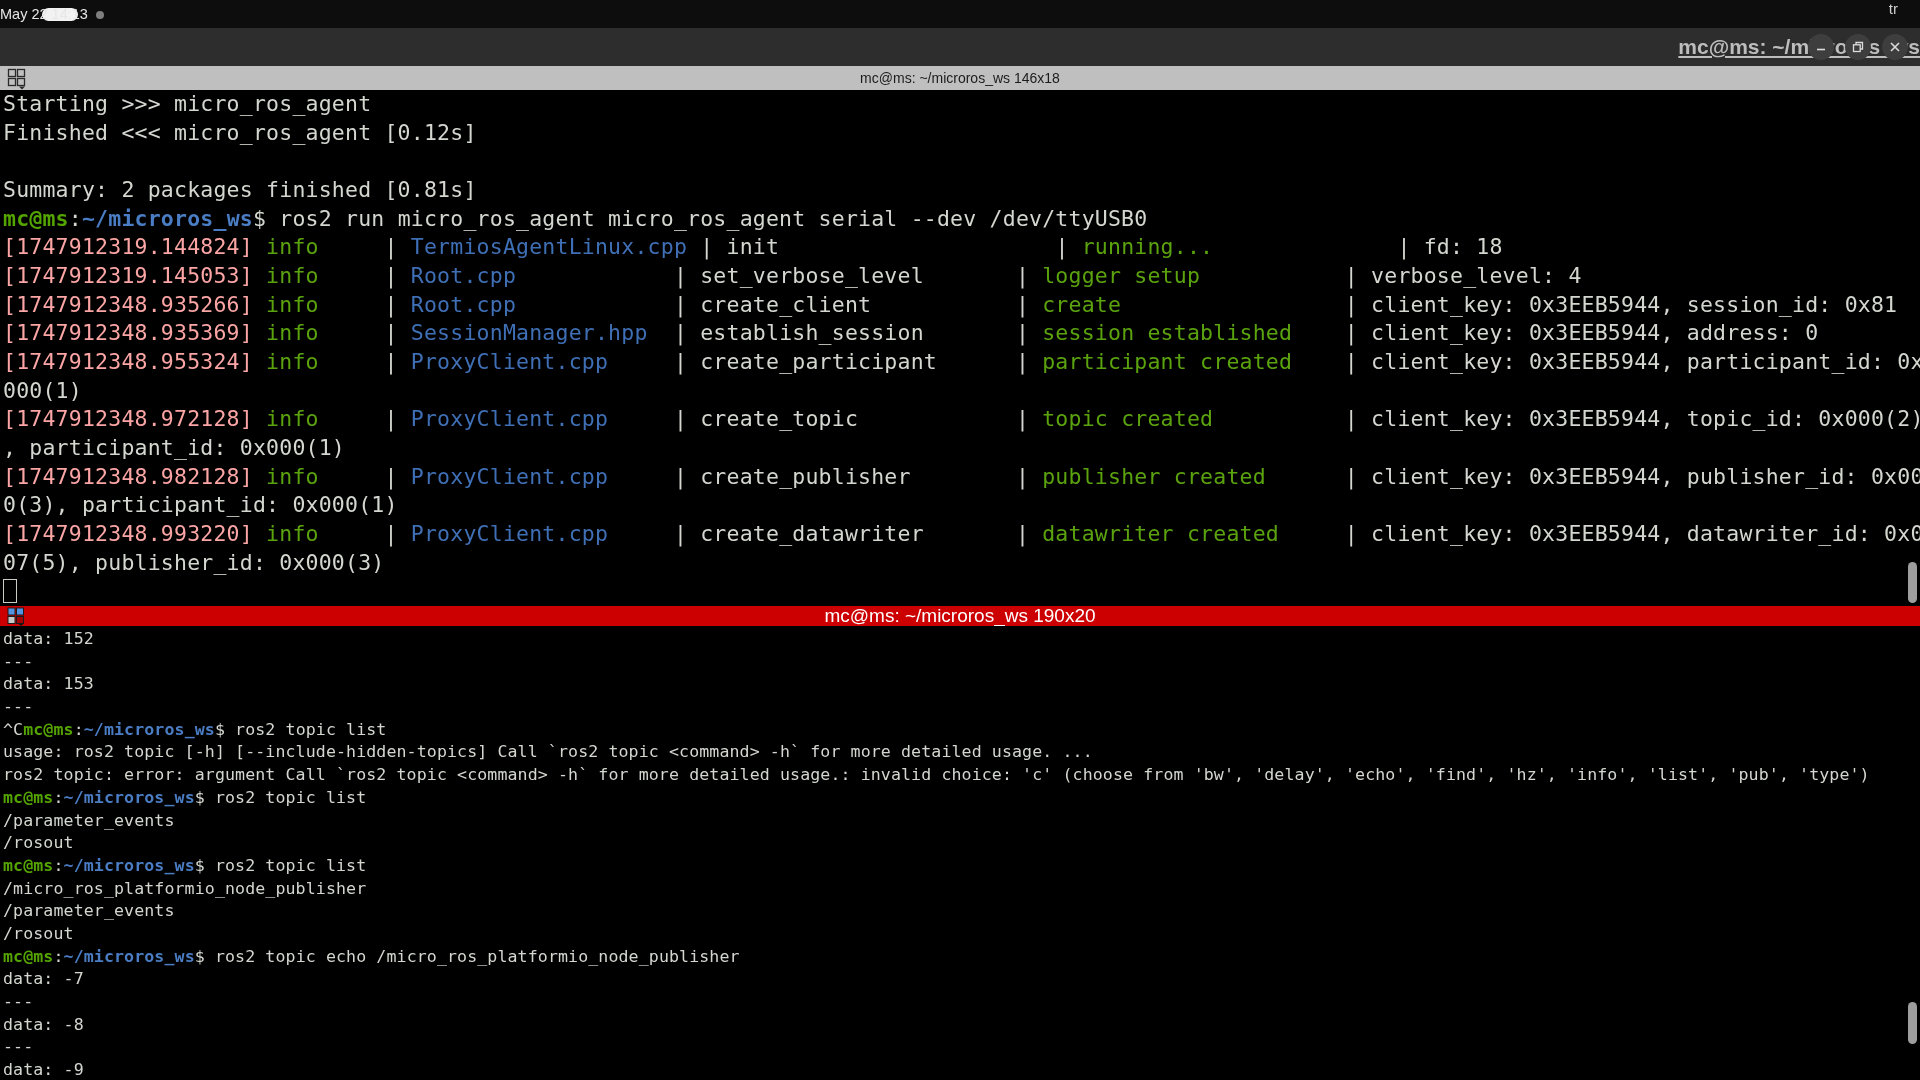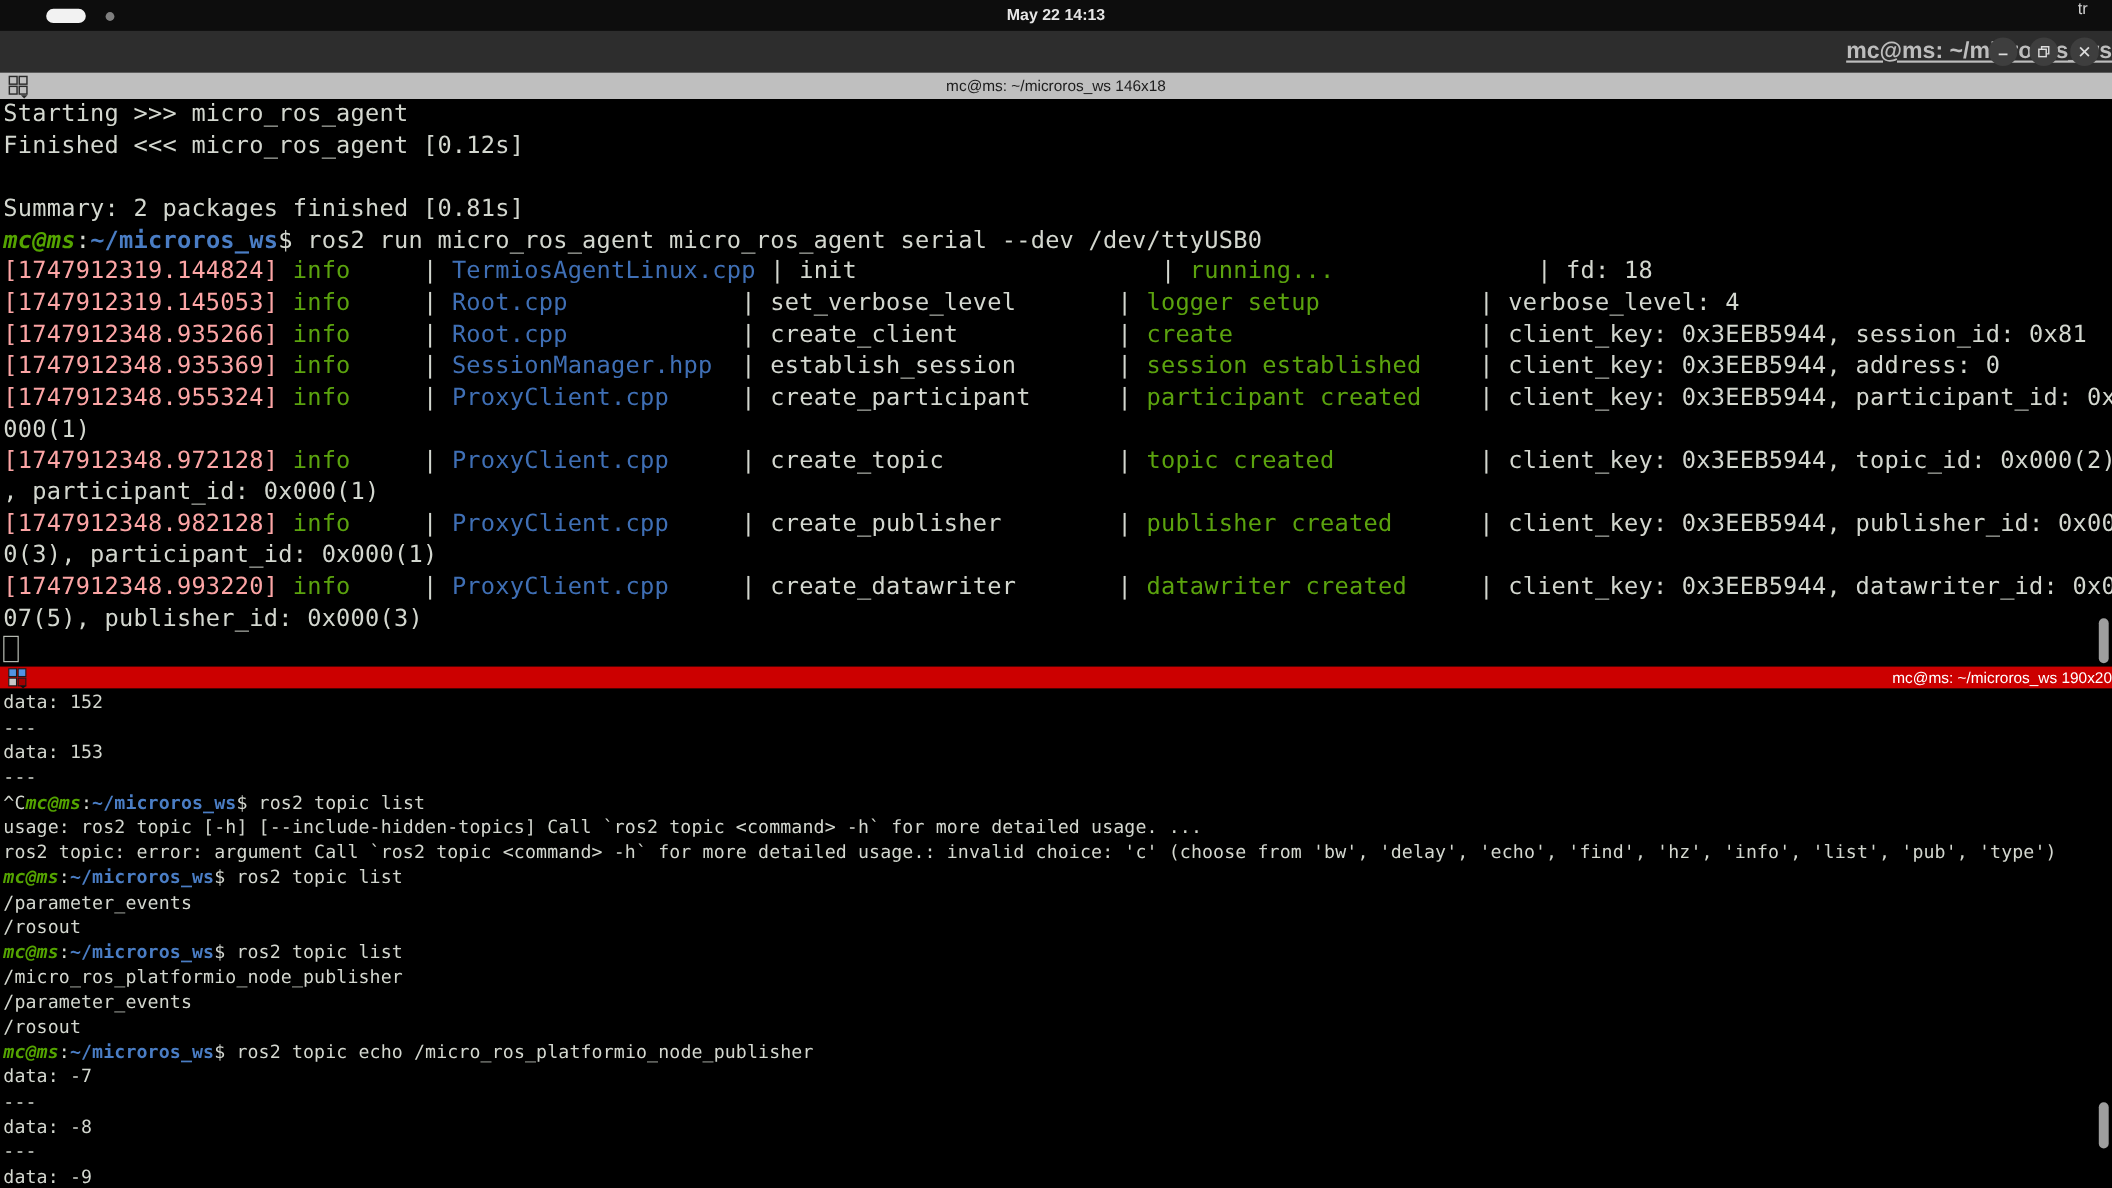--- a/index.html
+++ b/index.html
@@ -2,53 +2,53 @@
 <html><head>
 <meta charset="utf-8">
 <style>
   html,body{margin:0;padding:0;background:#000;width:1920px;height:1080px;overflow:hidden;
             font-family:"Liberation Sans",sans-serif;}
   .abs{position:absolute;}
   
   #topbar{left:0;top:0;width:1920px;height:28px;background:#0d0d0d;color:#e6e6e6;}
   #ws-pill{left:42px;top:8px;width:36px;height:13px;border-radius:7px;background:#f2f2f2;}
   #ws-dot{left:96px;top:11px;width:8px;height:8px;border-radius:4px;background:#7f7f7f;}
-  #clock{left:0;top:0;width:1920px;height:28px;text-align:center;line-height:28px;
-         font-weight:bold;font-size:14.5px;}
+  #clock{left:0;top:0;width:1920px;height:28px;line-height:28px;
+         font-weight:normal;font-size:14.5px;}
   #tray{right:8px;top:0;height:28px;display:flex;align-items:center;gap:17px;flex-direction:column;}
   #kbd-layout{color:#cfcfcf;font-size:15px;margin-right:14px;}
   .tray-ic{display:block;}
   
   #titlebar{left:0;top:28px;width:1920px;height:38px;background:#2d2d2d;}
   #wtitle{left:0;top:0;width:1920px;height:38px;text-align:right;line-height:38px;
           color:#bdbdbd;font-weight:bold;font-size:21px;text-decoration:underline;}
   #controls{right:12px;top:6px;display:flex;gap:11px;}
   .wbtn{width:26px;height:26px;border-radius:13px;background:#3e3e3e;display:flex;
         align-items:center;justify-content:center;}
   
   #tabbar{left:0;top:66px;width:1920px;height:24px;background:#bfbfbf;}
   #tabtitle{left:0;top:0;width:1920px;height:24px;text-align:center;line-height:24px;
             color:#1c1c1c;font-size:14px;}
   #redbar{left:0;top:606px;width:1920px;height:20px;background:#cc0000;}
-  #redtitle{left:0;top:0;width:1920px;height:24px;text-align:right;line-height:20px;
-            color:#ffffff;font-size:14px;}
+  #redtitle{left:0;top:0;width:1920px;height:24px;text-align:center;line-height:20px;
+            color:#ffffff;font-size:19px;}
   .grip{left:7px;top:2px;}
   .grip2{left:7px;top:1px;}
   
   .term{left:0;background:#000;overflow:hidden;font-family:"DejaVu Sans Mono",monospace;
         color:#d3d7cf;}
   #term-top{top:90px;width:1920px;height:516px;font-size:21.5px;letter-spacing:0.21px;
             padding-left:3px;}
   #term-top .tl{height:28.66px;line-height:28.66px;white-space:pre;}
   #term-bottom{top:626px;width:1920px;height:454px;font-size:16.6px;letter-spacing:0.1px;
                padding-left:3px;padding-top:2px;}
   #term-bottom .tl{height:22.7px;line-height:22.7px;white-space:pre;}
   .c-d{color:#d3d7cf;}
   .c-g{color:#5ba30e;}
-  .c-gb{color:#54a400;font-weight:bold;font-style:italic;}
+  .c-gb{color:#54a400;font-weight:bold;}
   .c-b{color:#3f6fb5;}
   .c-bb{color:#4a7dc4;font-weight:bold;}
   .c-p{color:#fca5a5;}
   .cursor{display:inline-block;width:12px;height:22px;border:1.5px solid #c8ccc4;
           vertical-align:middle;margin-top:-3px;}
   
   .thumb{right:3px;width:9px;border-radius:4.5px;background:#9e9e9e;}
   #thumb-top{top:562px;height:41px;}
   #thumb-bottom{top:1002px;height:42px;}
 </style>

